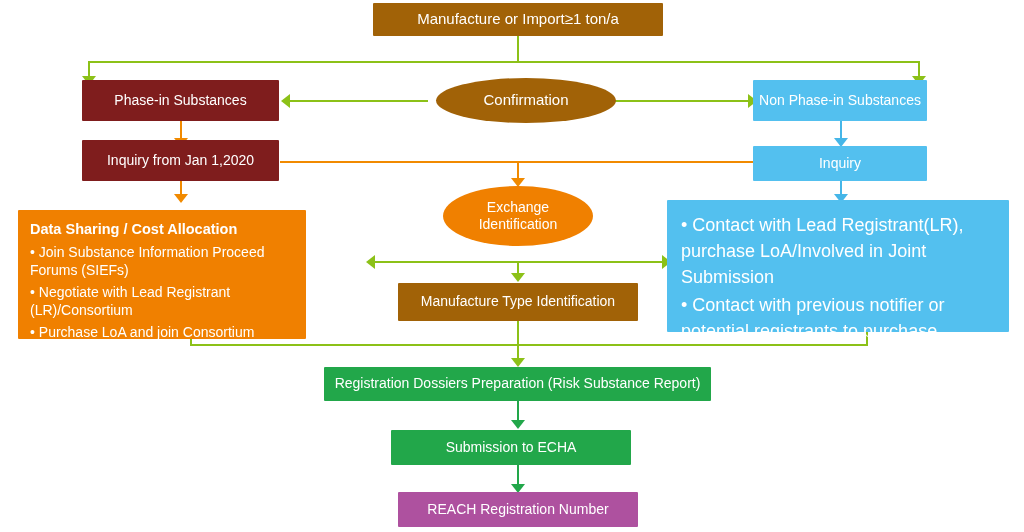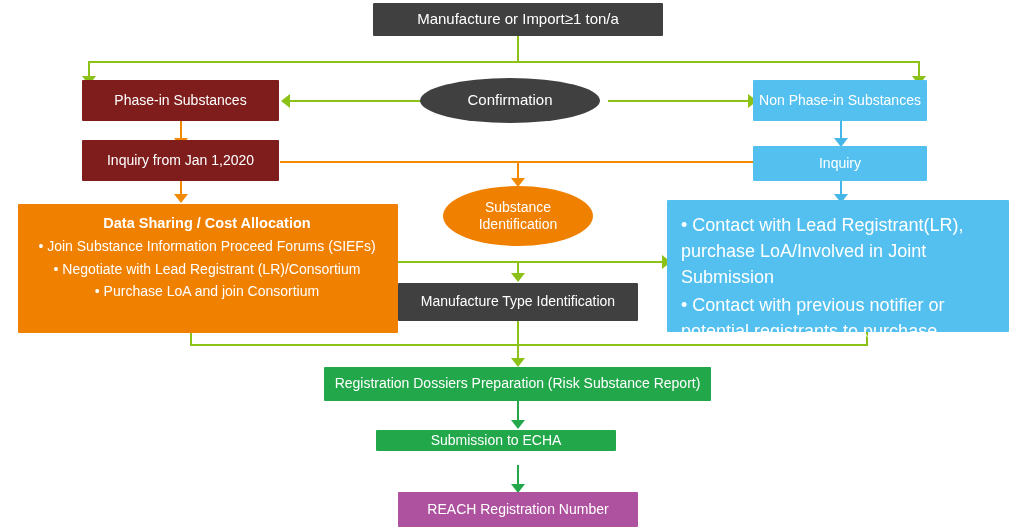--- a/index.html
+++ b/index.html
@@ -31,21 +31,21 @@
   .node.box { border-radius: 1px; }
   .node.ellipse { border-radius: 50%; }
   .node.textblock {
     display: block;
     text-align: left;
     justify-content: flex-start;
   }
   .lbl { display: block; }
 
   
-  .c-green   { background: #404040; }
+  .c-green   { background: #a16207; }
   .c-orange  { background: #7f1d1d; }
   .c-orange2 { background: #f08000; }
   .c-blue    { background: #53c0ef; }
   .c-dkgreen { background: #22a74a; }
   .c-purple  { background: #ae519f; }
 
   
   .t15 { font-size: 15px; }
   .t14 { font-size: 14px; }
 
@@ -134,66 +134,66 @@
   <div class="ln v dg" style="left:517px; top:401px; height:22px;"></div>
   <div class="arrow arw-down-dg" style="left:511px; top:420px;"></div>
 
   <div class="ln v dg" style="left:517px; top:465px; height:22px;"></div>
   <div class="arrow arw-down-dg" style="left:511px; top:484px;"></div>
 
   <div class="node box c-green t15" style="left:373px; top:3px; width:290px; height:33px;">
     <span class="lbl">Manufacture or Import≥1 ton/a</span>
   </div>
 
-  <div class="node ellipse c-green t15" style="left:420px; top:78px; width:180px; height:45px;">
+  <div class="node ellipse c-green t15" style="left:436px; top:78px; width:180px; height:45px;">
     <span class="lbl">Confirmation</span>
   </div>
 
   <div class="node box c-orange t14" style="left:82px; top:80px; width:197px; height:41px;">
     <span class="lbl">Phase-in Substances</span>
   </div>
 
   <div class="node box c-blue t14" style="left:753px; top:80px; width:174px; height:41px;">
     <span class="lbl">Non Phase-in Substances</span>
   </div>
 
   <div class="node box c-orange t14" style="left:82px; top:140px; width:197px; height:41px;">
     <span class="lbl">Inquiry from Jan 1,2020</span>
   </div>
 
   <div class="node box c-blue t14" style="left:753px; top:146px; width:174px; height:35px;">
     <span class="lbl">Inquiry</span>
   </div>
 
   <div class="node ellipse c-orange2 t14" style="left:443px; top:186px; width:150px; height:60px; flex-direction:column;">
-    <span class="lbl">Substance</span>
+    <span class="lbl">Exchange</span>
     <span class="lbl">Identification</span>
   </div>
 
-  <div class="node box c-orange2 textblock bullets" style="left:18px; top:204px; width:380px; height:129px;text-align:center;">
+  <div class="node box c-orange2 textblock bullets" style="left:18px; top:210px; width:288px; height:129px;">
     <div class="hdr">Data Sharing / Cost Allocation</div>
     <div class="li">• Join Substance Information Proceed Forums (SIEFs)</div>
     <div class="li">• Negotiate with Lead Registrant (LR)/Consortium</div>
     <div class="li">• Purchase LoA and join Consortium</div>
   </div>
 
   <div class="node box c-blue textblock blueblock" style="left:667px; top:200px; width:342px; height:132px;">
     <div class="li">• Contact with Lead Registrant(LR), purchase LoA/Involved in Joint Submission</div>
     <div class="li">• Contact with previous notifier or potential registrants to purchase available data, dat lysis, proceed with new tests</div>
   </div>
 
   <div class="node box c-green t14" style="left:398px; top:283px; width:240px; height:38px;">
     <span class="lbl">Manufacture Type Identification</span>
   </div>
 
   <div class="node box c-dkgreen t14" style="left:324px; top:367px; width:387px; height:34px;">
     <span class="lbl">Registration Dossiers Preparation (Risk Substance Report)</span>
   </div>
 
-  <div class="node box c-dkgreen t14" style="left:376px; top:430px; width:240px; height:21px;">
+  <div class="node box c-dkgreen t14" style="left:391px; top:430px; width:240px; height:35px;">
     <span class="lbl">Submission to ECHA</span>
   </div>
 
   <div class="node box c-purple t14" style="left:398px; top:492px; width:240px; height:35px;">
     <span class="lbl">REACH Registration Number</span>
   </div>
 
 </div>
 
 </body></html>

